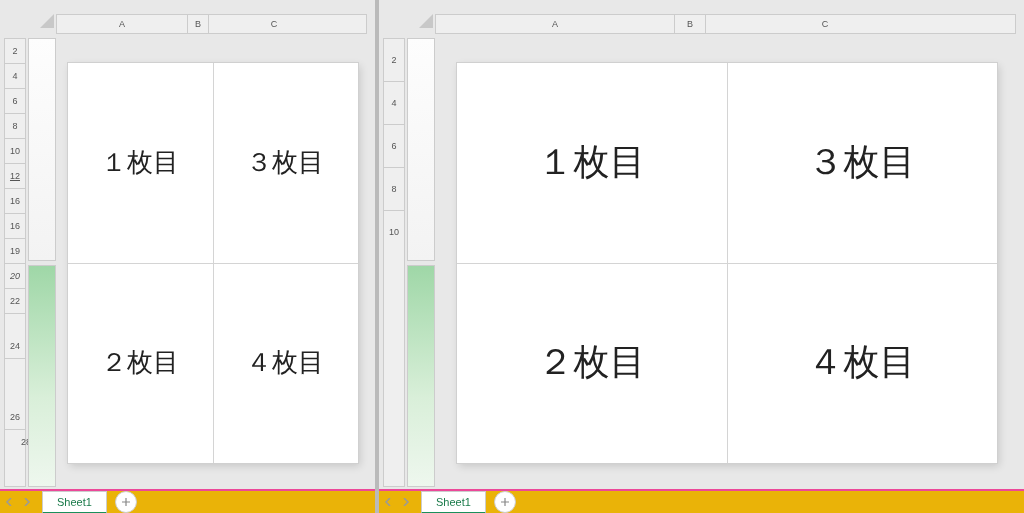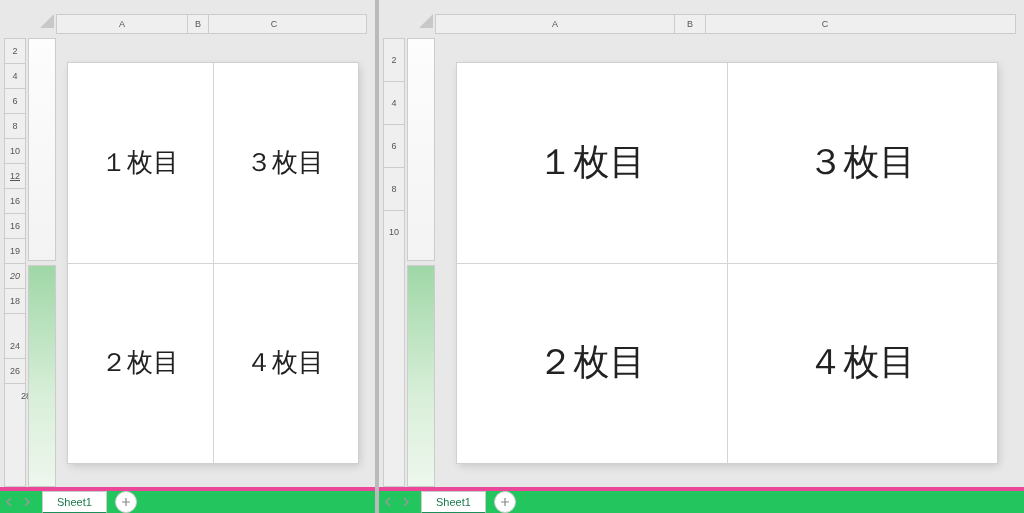--- a/index.html
+++ b/index.html
@@ -21,21 +21,21 @@
   .ruler{flex:1;position:relative;border:1px solid #ccc;background:linear-gradient(180deg,#fdfdfd 0%,#f3f3f3 100%);margin-bottom:4px}
   .ruler:last-child{margin-bottom:0;background:linear-gradient(180deg,#9fd7a7 0%,#d9efd9 60%,#eef7ee 100%)}
   
   .page-wrap{flex:1;display:flex;align-items:center;justify-content:center}
   .page{background:#fff;box-shadow:0 0 0 1px #d0d0d0,2px 3px 8px rgba(0,0,0,.15)}
   .grid{position:relative;width:100%;height:100%;display:grid;grid-template-columns:1fr 1fr;grid-template-rows:1fr 1fr}
   .cell{display:flex;align-items:center;justify-content:center;color:#222;font-weight:400}
   .hline{position:absolute;left:0;right:0;height:1px;background:#d4d4d4;top:50%}
   .vline{position:absolute;top:0;bottom:0;width:1px;background:#d4d4d4;left:50%}
   
-  .tabbar{position:absolute;left:0;right:0;bottom:0;height:22px;background:#22c55e;border-top:4px solid #ec4899;display:flex;align-items:center;font-size:11px;color:#666}
+  .tabbar{position:absolute;left:0;right:0;bottom:0;height:22px;background:#eab308;border-top:2px solid #ec4899;display:flex;align-items:center;font-size:11px;color:#666}
   .nav-btn{width:18px;height:18px;display:flex;align-items:center;justify-content:center;cursor:pointer;color:#888}
   .nav-btn svg{width:8px;height:8px}
   .tab{height:20px;padding:0 14px;display:flex;align-items:center;background:#fff;border:1px solid #ccc;border-bottom:2px solid #1a8f5a;color:#1a7a4a;margin-left:6px;cursor:pointer}
   .add-btn{width:20px;height:20px;margin-left:8px;border:1px solid #ccc;border-radius:50%;display:flex;align-items:center;justify-content:center;font-size:12px;color:#888;cursor:pointer;background:#fff}
   .corner{position:absolute;width:14px;height:14px;left:40px;top:14px}
   .corner svg{width:14px;height:14px}
 </style>
 </head>
 <body>
 
@@ -57,23 +57,23 @@
           <div class="row-cell" style="height: 24px;">2</div>
           <div class="row-cell" style="height: 24px;">4</div>
           <div class="row-cell" style="height: 24px;">6</div>
           <div class="row-cell" style="height: 24px;">8</div>
           <div class="row-cell" style="height: 24px;">10</div>
           <div class="row-cell" style="height: 24px; text-decoration: underline;">12</div>
           <div class="row-cell" style="height: 24px;">16</div>
           <div class="row-cell" style="height: 24px; text-align: center;">16</div>
           <div class="row-cell" style="height: 24px;">19</div>
           <div class="row-cell" style="height: 24px; font-style: italic;">20</div>
-          <div class="row-cell" style="height: 24px;">18</div>
+          <div class="row-cell" style="height: 24px;">22</div>
           <div class="row-cell" style="height: 24px; margin-top: 20px;">24</div>
-          <div class="row-cell" style="height: 24px;">26</div>
+          <div class="row-cell" style="height: 24px; margin-top: 46px;">26</div>
           <div class="row-cell" style="height: 24px; margin-left: 21px;">28</div>
         </div>
       <div class="rulers">
         <div class="ruler"></div>
         <div class="ruler"></div>
       </div>
       <div class="page-wrap">
         <div class="page" id="page-left" style="width: 290px; height: 400px;">
           <div class="grid">
             <div class="hline"></div>

